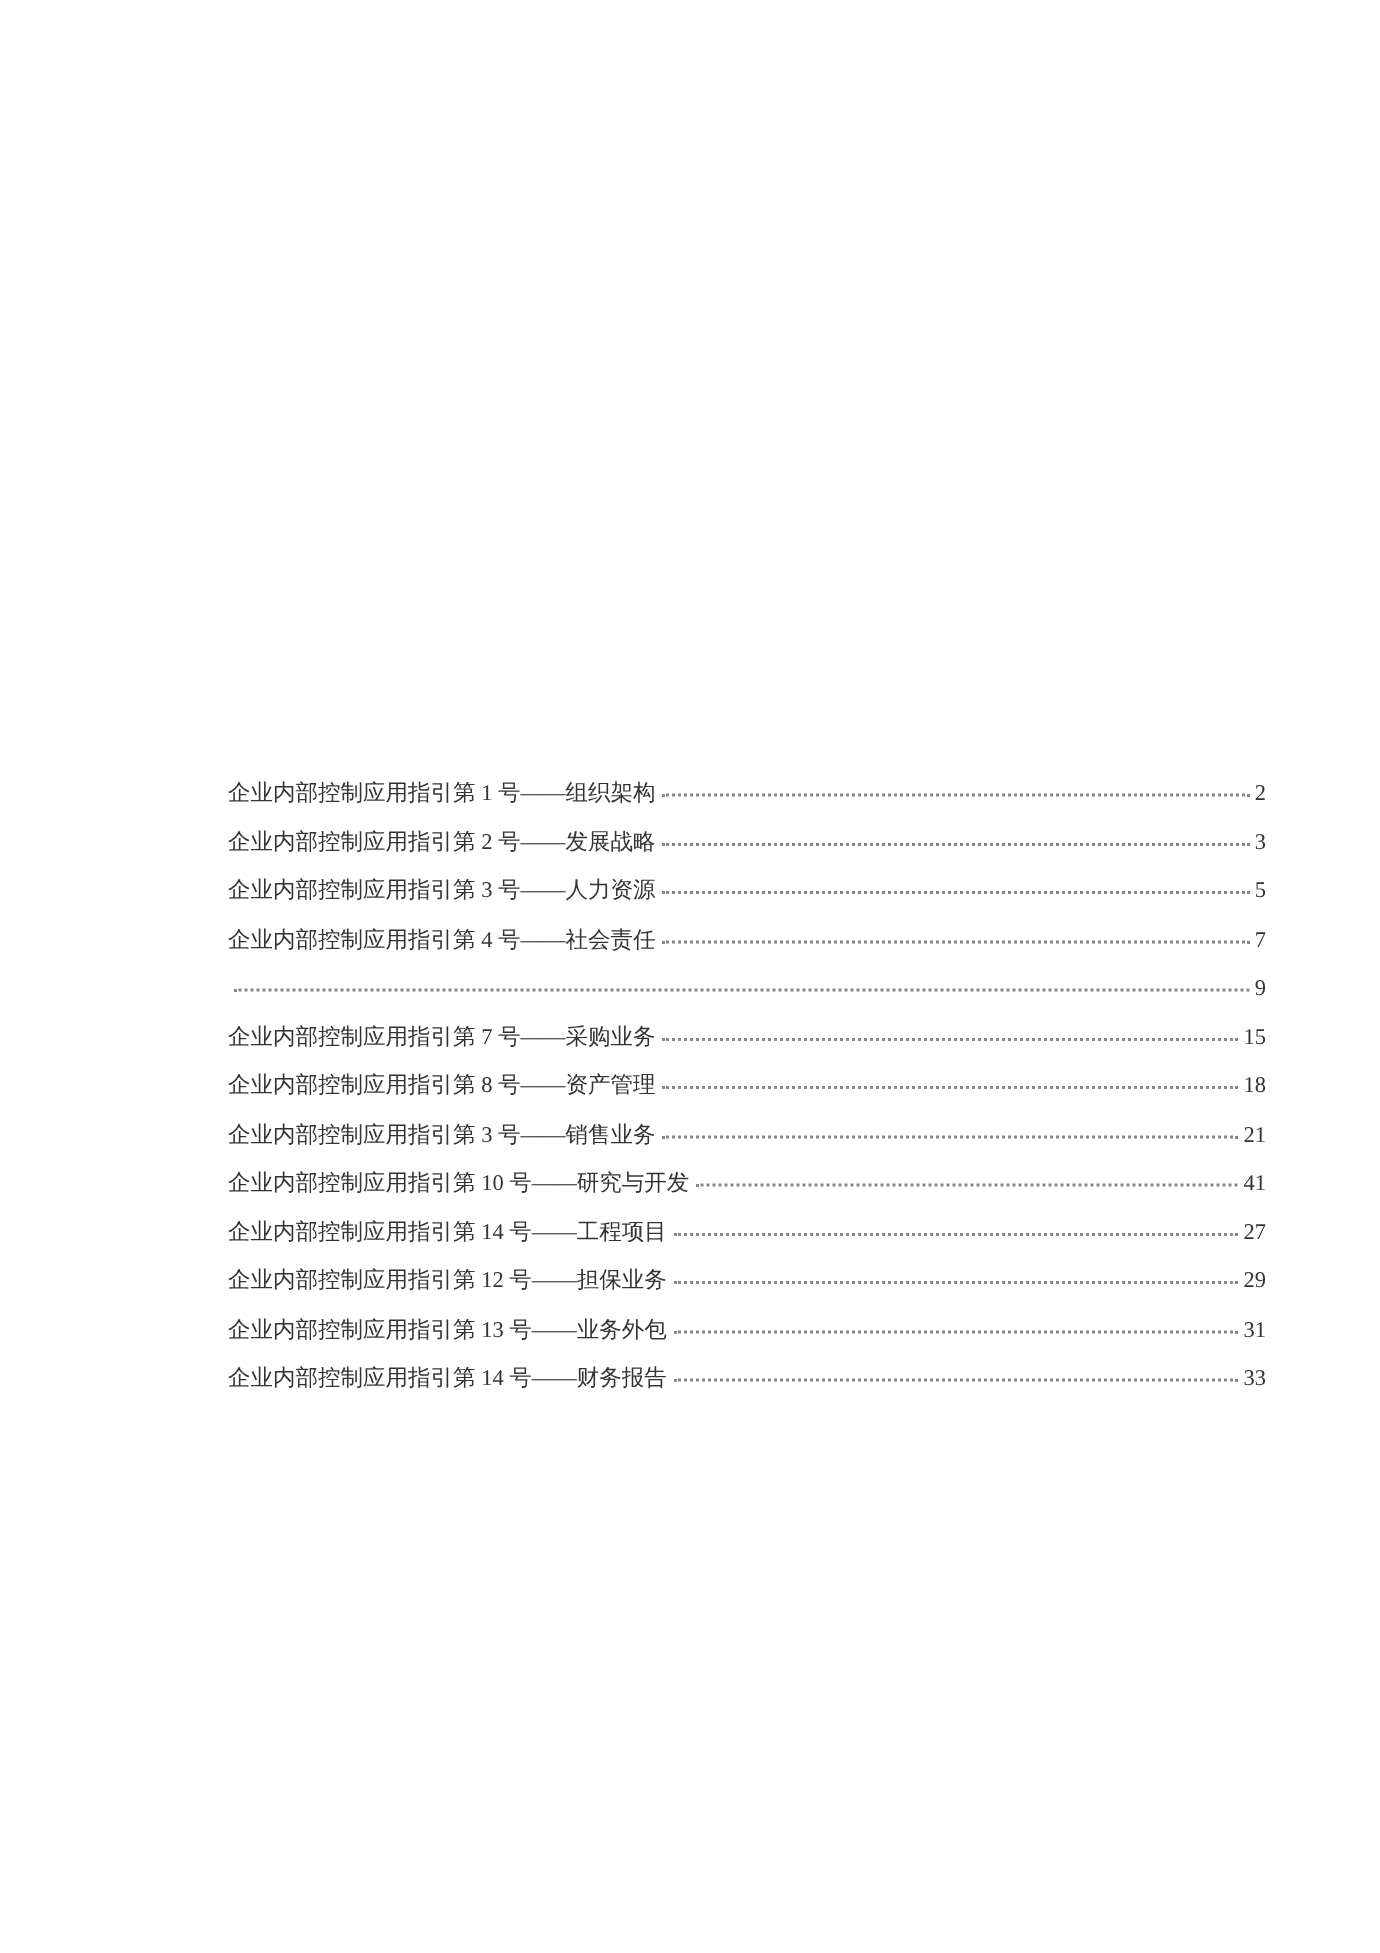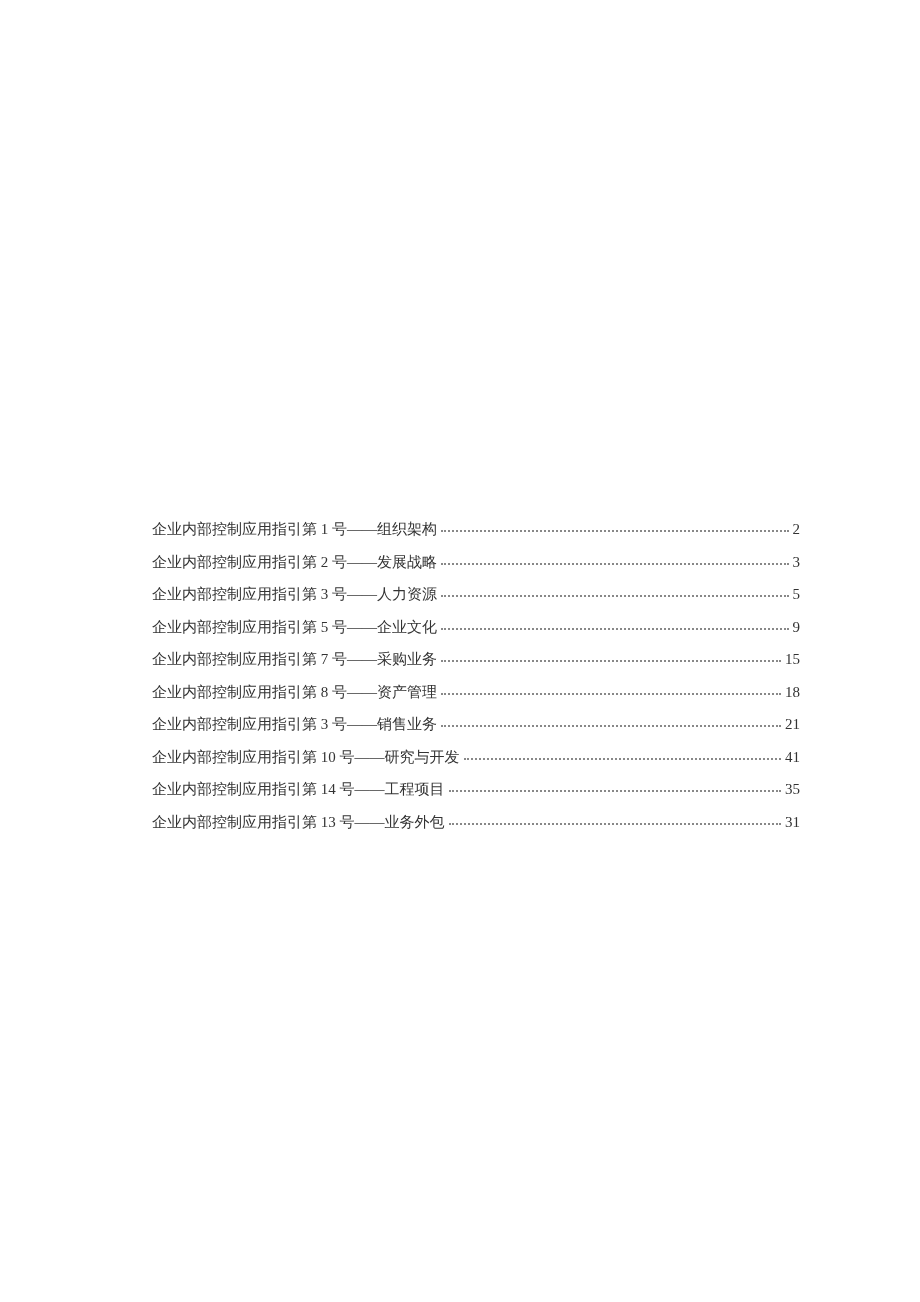--- a/index.html
+++ b/index.html
@@ -12,21 +12,21 @@
       height: 1302px;
       background: #ffffff;
       font-family: "SimSun", "宋体", serif;
       font-size: 15px;
       color: #333333;
       position: relative;
     }
     .page {
       padding-top: 518px;
       padding-left: 152px;
-      padding-right: 120px;
+      padding-right: 76px;
     }
     .toc-entry {
       display: flex;
       align-items: baseline;
       margin-bottom: 10px;
       line-height: 1.5;
     }
     .toc-title {
       flex-shrink: 0;
       white-space: nowrap;
@@ -58,21 +58,25 @@
       <span class="toc-title">企业内部控制应用指引第 2 号——发展战略</span>
       <span class="toc-dots"></span>
       <span class="toc-page">3</span>
     </div>
     <div class="toc-entry">
       <span class="toc-title">企业内部控制应用指引第 3 号——人力资源</span>
       <span class="toc-dots"></span>
       <span class="toc-page">5</span>
     </div>
     <div class="toc-entry">
-      <span class="toc-title">企业内部控制应用指引第 5 号——企业文化</span>
+      <span class="toc-title">企业内部控制应用指引第 4 号——社会责任</span>
+      <span class="toc-dots"></span>
+      <span class="toc-page">7</span>
+    </div>
+    <div class="toc-entry">
       <span class="toc-dots"></span>
       <span class="toc-page">9</span>
     </div>
     <div class="toc-entry">
       <span class="toc-title">企业内部控制应用指引第 7 号——采购业务</span>
       <span class="toc-dots"></span>
       <span class="toc-page">15</span>
     </div>
     <div class="toc-entry">
       <span class="toc-title">企业内部控制应用指引第 8 号——资产管理</span>
@@ -85,21 +89,31 @@
       <span class="toc-page">21</span>
     </div>
     <div class="toc-entry">
       <span class="toc-title">企业内部控制应用指引第 10 号——研究与开发</span>
       <span class="toc-dots"></span>
       <span class="toc-page">41</span>
     </div>
     <div class="toc-entry">
       <span class="toc-title">企业内部控制应用指引第 14 号——工程项目</span>
       <span class="toc-dots"></span>
-      <span class="toc-page">35</span>
+      <span class="toc-page">27</span>
+    </div>
+    <div class="toc-entry">
+      <span class="toc-title">企业内部控制应用指引第 12 号——担保业务</span>
+      <span class="toc-dots"></span>
+      <span class="toc-page">29</span>
     </div>
     <div class="toc-entry">
       <span class="toc-title">企业内部控制应用指引第 13 号——业务外包</span>
       <span class="toc-dots"></span>
       <span class="toc-page">31</span>
     </div>
+    <div class="toc-entry">
+      <span class="toc-title">企业内部控制应用指引第 14 号——财务报告</span>
+      <span class="toc-dots"></span>
+      <span class="toc-page">33</span>
+    </div>
   </div>
 </div>
 
 </body></html>

